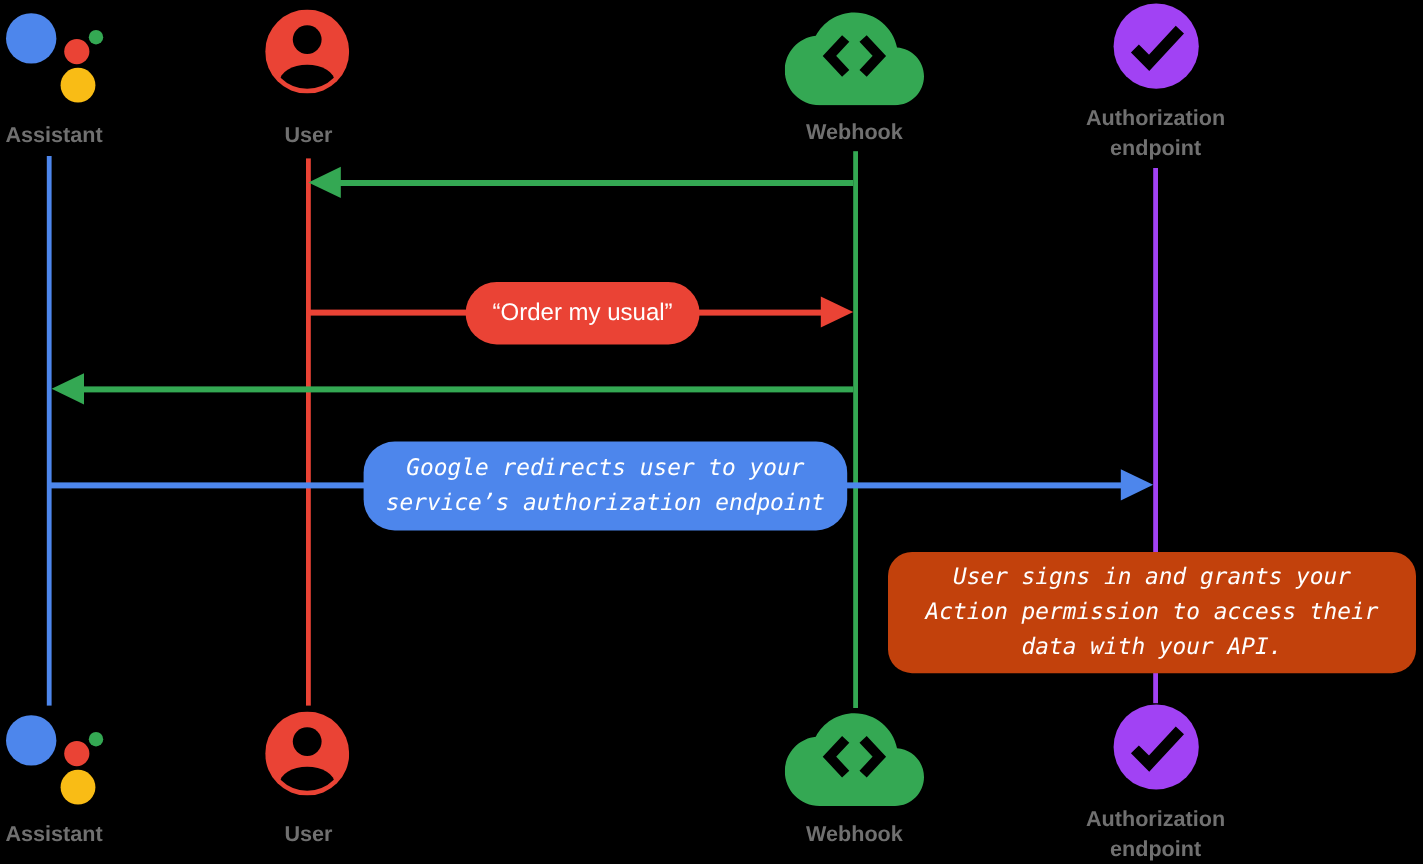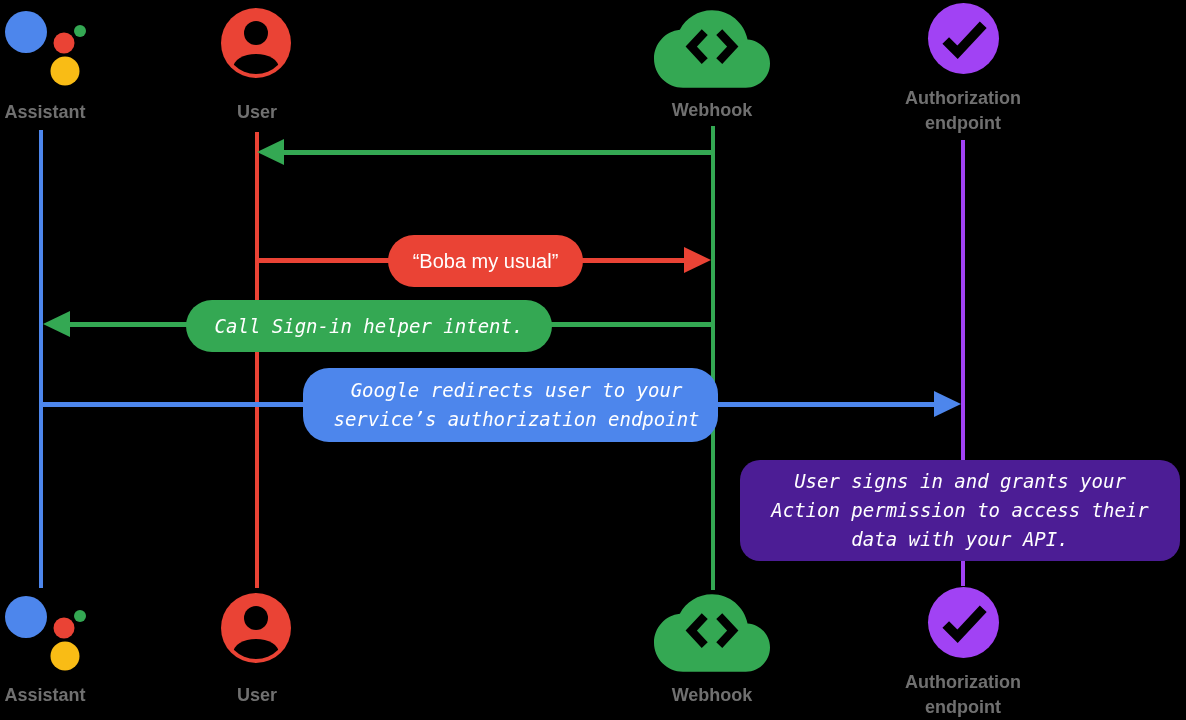--- a/index.html
+++ b/index.html
@@ -14,21 +14,21 @@
   .ahead.right.red{border-left-color:#EA4335;}
   .ahead.right.blue{border-left-color:#4D86EC;}
   .msg{position:absolute;display:flex;align-items:center;justify-content:center;
        text-align:center;color:#fff;border-radius:26px;white-space:pre-line;z-index:3;}
   .speech{font-size:20px;line-height:27px;font-weight:400;}
   .code{font-family:"DejaVu Sans Mono","Liberation Mono",monospace;font-style:italic;
         font-size:19px;line-height:29px;}
   .green-bg{background:#34A853;}
   .red-bg{background:#EA4335;}
   .blue-bg{background:#4D86EC;}
-  .cyan-bg{background:#4c1d95;text-align:center;}
+  .cyan-bg{background:#c2410c;text-align:center;}
   .actor-label{position:absolute;color:#707070;font-weight:700;font-size:18px;line-height:25px;
                text-align:center;white-space:pre-line;z-index:3;}
   .icon{position:absolute;z-index:3;}
 </style>
 </head>
 <body>
 
 <div class="stage">
 
   <div class="lifeline" style="left:39px;top:130px;height:458px;background:#4D86EC;"></div>
@@ -42,25 +42,24 @@
   <div class="hline red-bg" style="left:257px;top:258px;width:430px;z-index:2;"></div>
   <div class="ahead right red" style="left:684px;top:247px;z-index:2;"></div>
 
   <div class="hline green-bg" style="left:68px;top:322px;width:643px;z-index:2;"></div>
   <div class="ahead left green" style="left:43px;top:311px;z-index:2;"></div>
 
   <div class="hline blue-bg" style="left:41px;top:402px;width:895px;z-index:2;"></div>
   <div class="ahead right blue" style="left:934px;top:391px;z-index:2;"></div>
 
 
-  <div class="msg speech red-bg" style="left:388px;top:235px;width:195px;height:52px;">“Boba my usual”</div>
+  <div class="msg speech red-bg" style="left:388px;top:235px;width:195px;height:52px;">“Order my usual”</div>
 
-  <div class="msg code green-bg" style="left:186px;top:300px;width:366px;height:52px;">Call Sign-in helper intent.</div>
 
-  <div class="msg code blue-bg" style="left:303px;top:368px;width:403px;height:74px;padding-left:12px;">Google redirects user to your
+  <div class="msg code blue-bg" style="left:303px;top:368px;width:403px;height:74px;">Google redirects user to your
 service’s authorization endpoint</div>
 
   <div class="msg code cyan-bg" style="left:740px;top:460px;width:440px;height:101px;border-radius:20px;">User signs in and grants your
 Action permission to access their
 data with your API.</div>
 
   <svg class="icon" style="left:0;top:8px;" width="90" height="80" viewBox="0 0 90 80">
     <circle cx="26" cy="24" r="21" fill="#4D86EC"></circle>
     <circle cx="64" cy="35" r="10.5" fill="#EA4335"></circle>
     <circle cx="80" cy="23" r="6" fill="#34A853"></circle>

